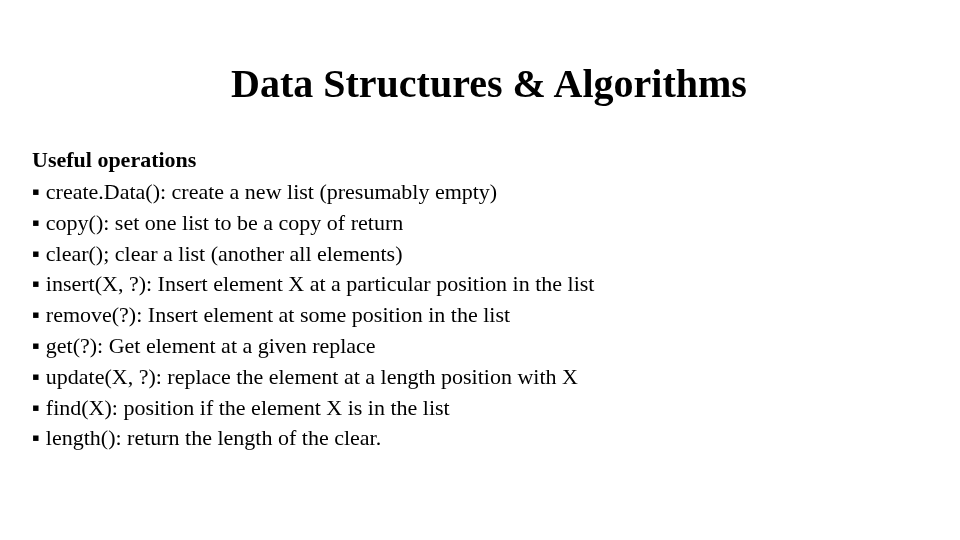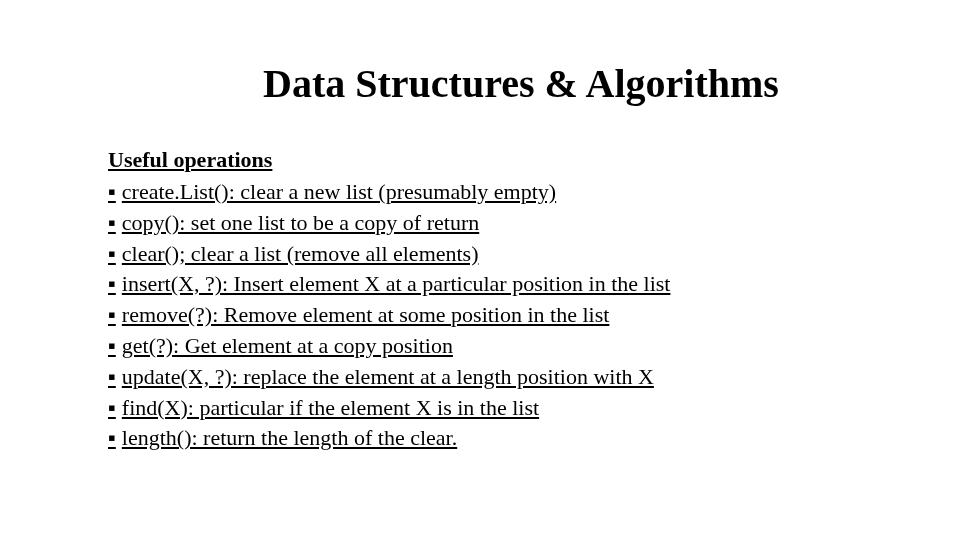--- a/index.html
+++ b/index.html
@@ -11,32 +11,31 @@
       width: 960px;
       height: 540px;
       background: #ffffff;
       font-family: "Times New Roman", Times, serif;
       color: #000000;
       overflow: hidden;
     }
     .slide {
       width: 100%;
       height: 100%;
-      padding: 60px 70px 40px 92px;
+      padding: 60px 70px 40px 28px;
     }
     .title {
       font-size: 40px;
       font-weight: bold;
       text-align: center;
       margin-bottom: 40px;
       margin-left: 60px;
     }
     .content {
-      margin-left: 16px;
-      text-decoration: underline;
+      margin-left: 4px;
     }
     .subtitle {
       font-size: 22px;
       font-weight: bold;
       margin-bottom: 4px;
     }
     .bullet-list {
       list-style: none;
     }
     .bullet-item {
@@ -56,49 +55,49 @@
 </head>
 <body>
 
 <div class="slide">
   <h1 class="title">Data Structures &amp; Algorithms</h1>
   <div class="content">
     <div class="subtitle">Useful operations</div>
     <ul class="bullet-list">
       <li class="bullet-item">
         <span class="bullet-marker">▪</span>
-        <span class="bullet-text">create.List(): clear a new list (presumably empty)</span>
+        <span class="bullet-text">create.Data(): create a new list (presumably empty)</span>
       </li>
       <li class="bullet-item">
         <span class="bullet-marker">▪</span>
         <span class="bullet-text">copy(): set one list to be a copy of return</span>
       </li>
       <li class="bullet-item">
         <span class="bullet-marker">▪</span>
-        <span class="bullet-text">clear(); clear a list (remove all elements)</span>
+        <span class="bullet-text">clear(); clear a list (another all elements)</span>
       </li>
       <li class="bullet-item">
         <span class="bullet-marker">▪</span>
         <span class="bullet-text">insert(X, ?): Insert element X at a particular position in the list</span>
       </li>
       <li class="bullet-item">
         <span class="bullet-marker">▪</span>
-        <span class="bullet-text">remove(?): Remove element at some position in the list</span>
+        <span class="bullet-text">remove(?): Insert element at some position in the list</span>
       </li>
       <li class="bullet-item">
         <span class="bullet-marker">▪</span>
-        <span class="bullet-text">get(?): Get element at a copy position</span>
+        <span class="bullet-text">get(?): Get element at a given replace</span>
       </li>
       <li class="bullet-item">
         <span class="bullet-marker">▪</span>
         <span class="bullet-text">update(X, ?): replace the element at a length position with X</span>
       </li>
       <li class="bullet-item">
         <span class="bullet-marker">▪</span>
-        <span class="bullet-text">find(X): particular if the element X is in the list</span>
+        <span class="bullet-text">find(X): position if the element X is in the list</span>
       </li>
       <li class="bullet-item">
         <span class="bullet-marker">▪</span>
         <span class="bullet-text">length(): return the length of the clear.</span>
       </li>
     </ul>
   </div>
 </div>
 
 </body></html>

